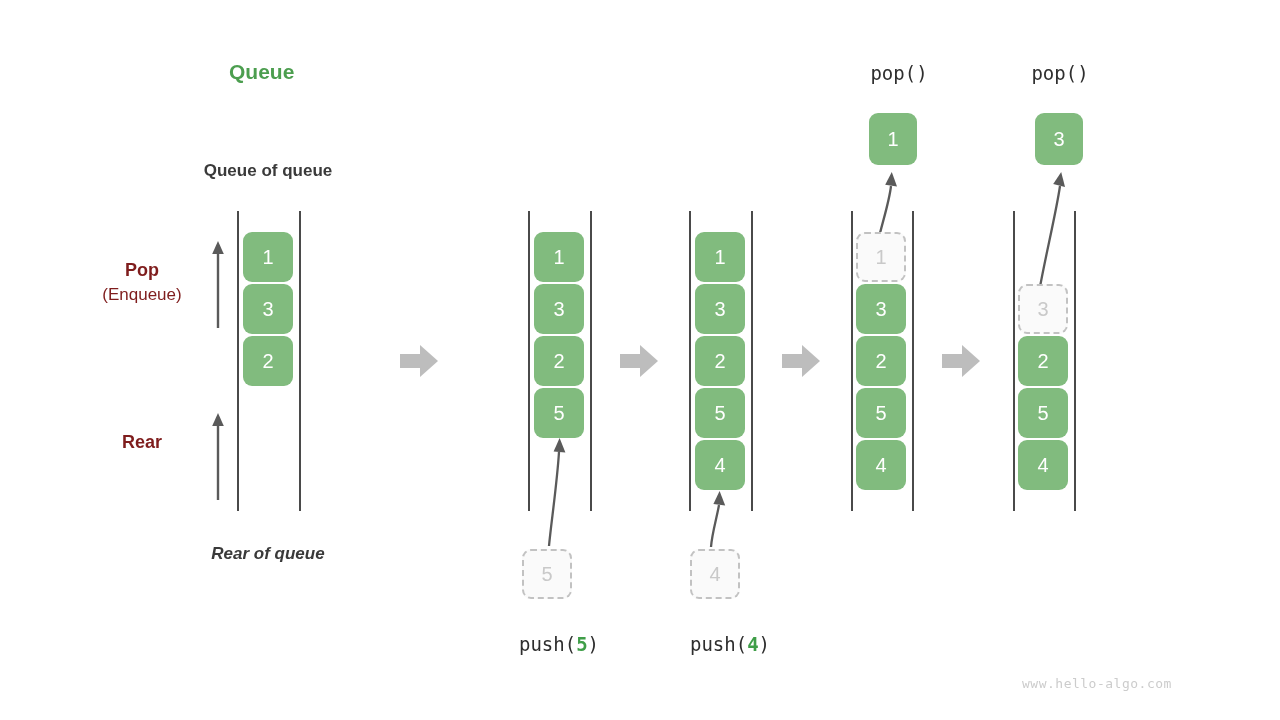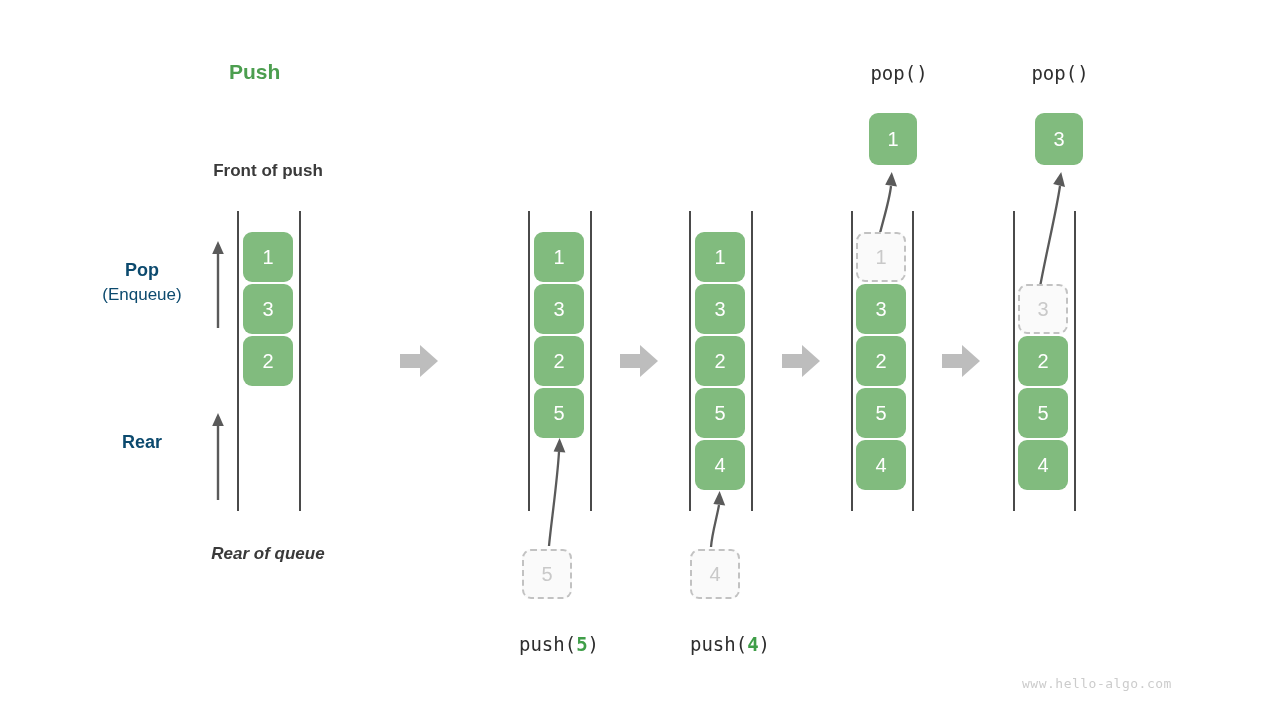--- a/index.html
+++ b/index.html
@@ -33,21 +33,21 @@
     font-weight: bold;
     font-size: 17px;
     color: #3a3a3a;
     white-space: nowrap;
     text-align: center;
   }
   .side-label {
     position: absolute;
     width: 160px;
     text-align: center;
-    color: #0c4a6e;
+    color: #7f1d1d;
     white-space: nowrap;
   }
   .side-label .l1 {
     display: block;
     font-weight: bold;
     font-size: 18px;
     line-height: 24px;
   }
   .side-label .l2 {
     display: block;
@@ -121,23 +121,23 @@
   .thin-arrow {
     position: absolute;
   }
   .thin-arrow svg { display: block; overflow: visible; }
 </style>
 </head>
 <body>
 
 <div id="stage">
 
-  <div class="title" style="left:229px; top:60px;">Push</div>
-
-  <div class="hdr-label" style="left:188px; top:161px; width:160px;">Front of push</div>
+  <div class="title" style="left:229px; top:60px;">Queue</div>
+
+  <div class="hdr-label" style="left:188px; top:161px; width:160px;">Queue of queue</div>
   <div class="hdr-label" style="left:188px; top:544px; width:160px;font-style:italic;">Rear of queue</div>
 
   <div class="side-label" style="left:62px; top:258px;">
     <span class="l1">Pop</span>
     <span class="l2">(Enqueue)</span>
   </div>
   <div class="side-label" style="left:62px; top:430px;">
     <span class="l1">Rear</span>
   </div>
 

